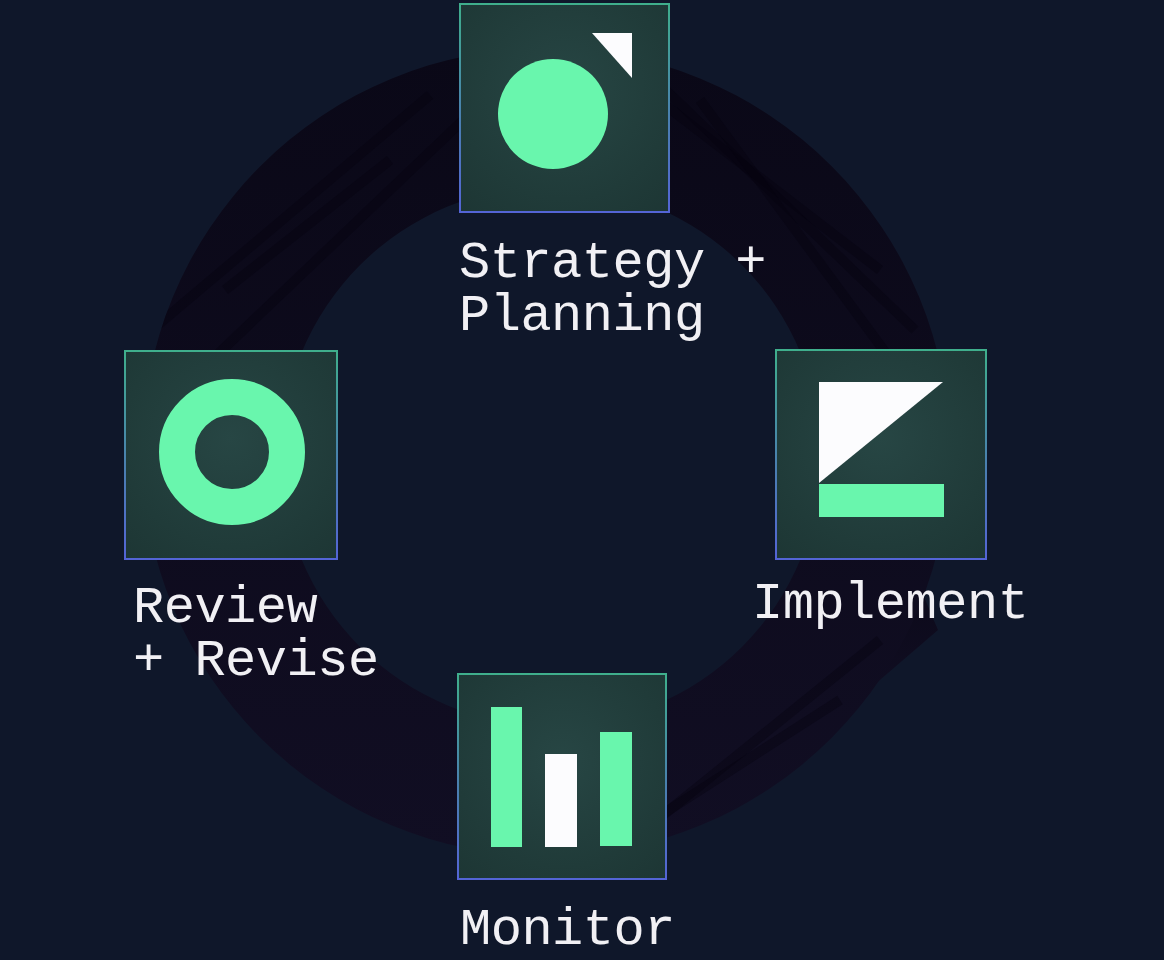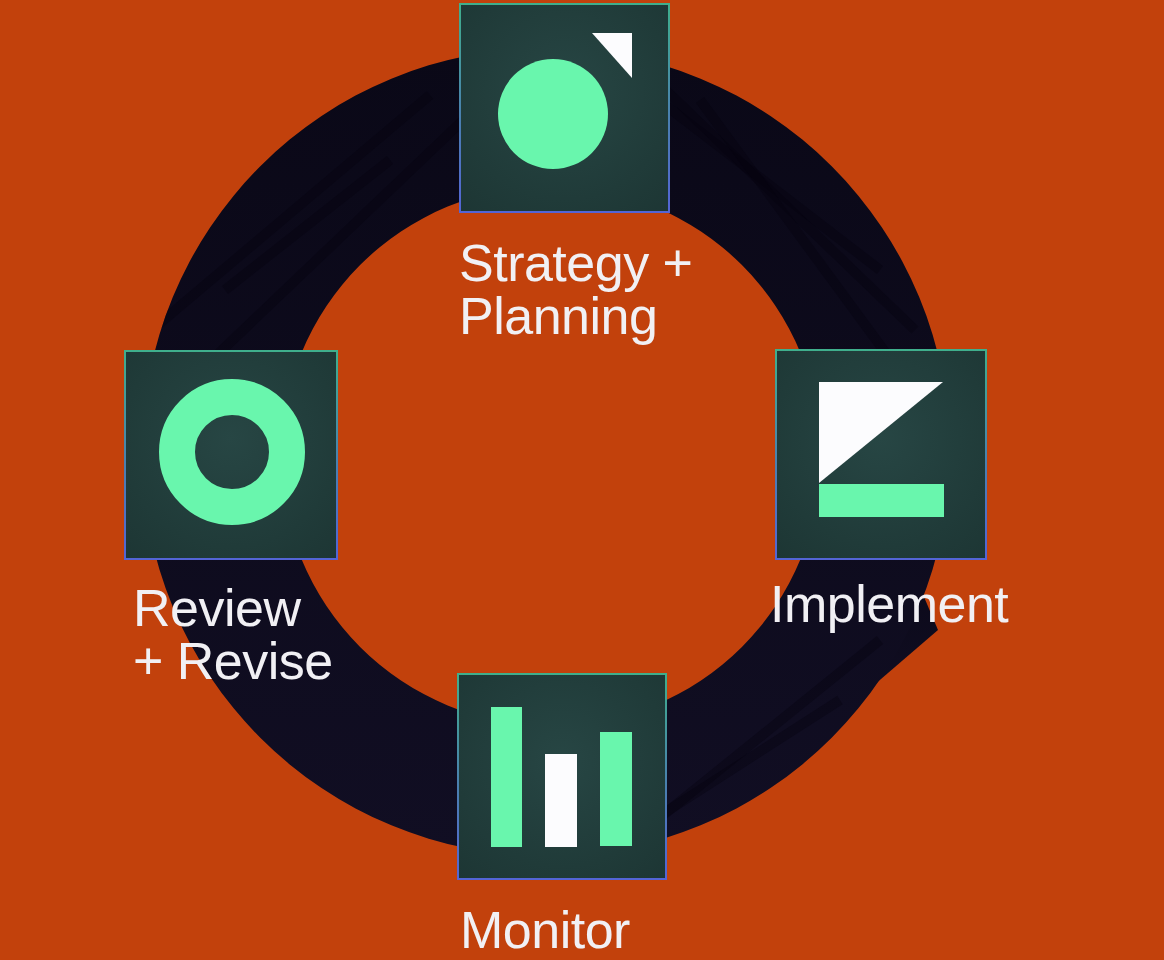--- a/index.html
+++ b/index.html
@@ -1,21 +1,21 @@
 <!DOCTYPE html>
 <html><head>
 <meta charset="utf-8">
 <style>
   html,body{margin:0;padding:0;}
   .canvas{
     position:relative;
     width:1164px;height:960px;
     overflow:hidden;
-    background:#c2410c;
-    font-family:Liberation Sans, sans-serif;
+    background:#0f172a;
+    font-family:Liberation Mono, monospace;
   }
   .ring-svg{position:absolute;left:0;top:0;}
   .tile{
     position:absolute;
     padding:2px;
     box-sizing:border-box;
     background:linear-gradient(180deg,#3FAF8C 0%,#4A7FB0 55%,#5464D6 100%);
     z-index:2;
   }
   .tile-inner{
@@ -100,20 +100,20 @@
     <div class="tile-inner">
       <svg viewBox="0 0 210 206">
         <circle cx="106" cy="100" r="55" fill="none" stroke="#69F6AD" stroke-width="36"></circle>
       </svg>
     </div>
   </div>
 
   <div class="stage-label" style="left:459px;top:237px;">Strategy +
 Planning</div>
 
-  <div class="stage-label" style="left:770px;top:578px;">Implement</div>
+  <div class="stage-label" style="left:752px;top:578px;">Implement</div>
 
   <div class="stage-label" style="left:133px;top:582px;">Review
 + Revise</div>
 
   <div class="stage-label" style="left:460px;top:904px;">Monitor</div>
 
 </div>
 
 </body></html>

